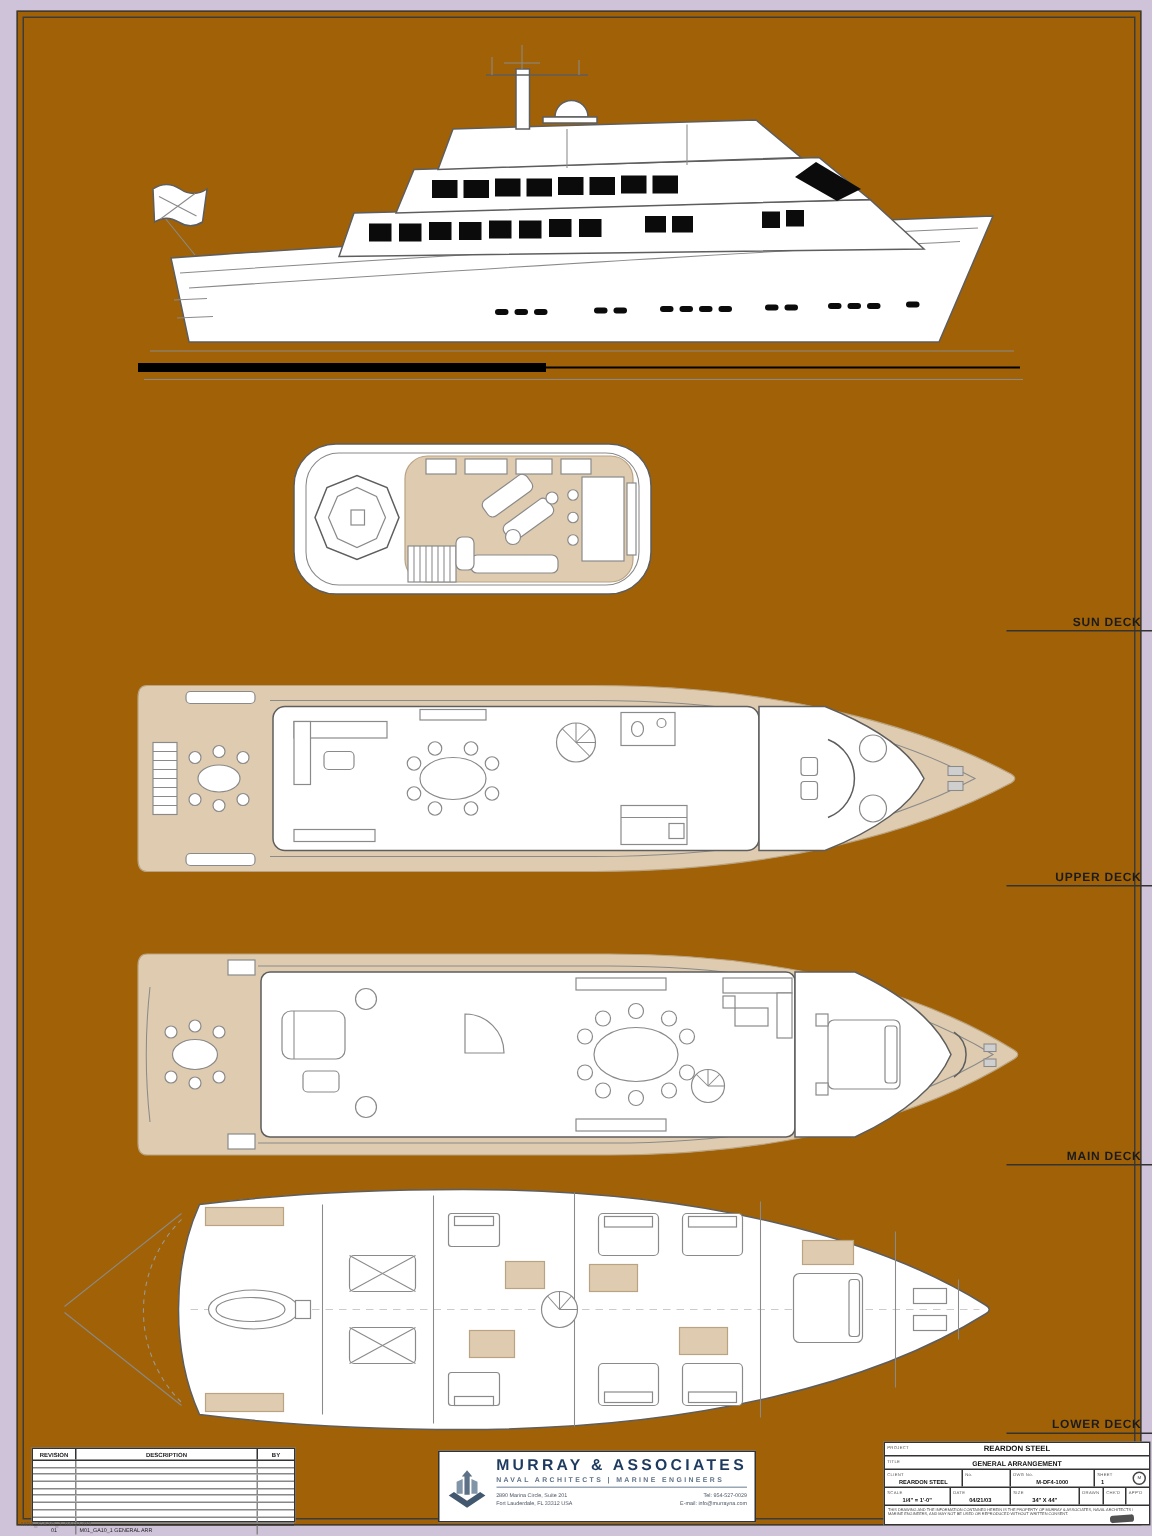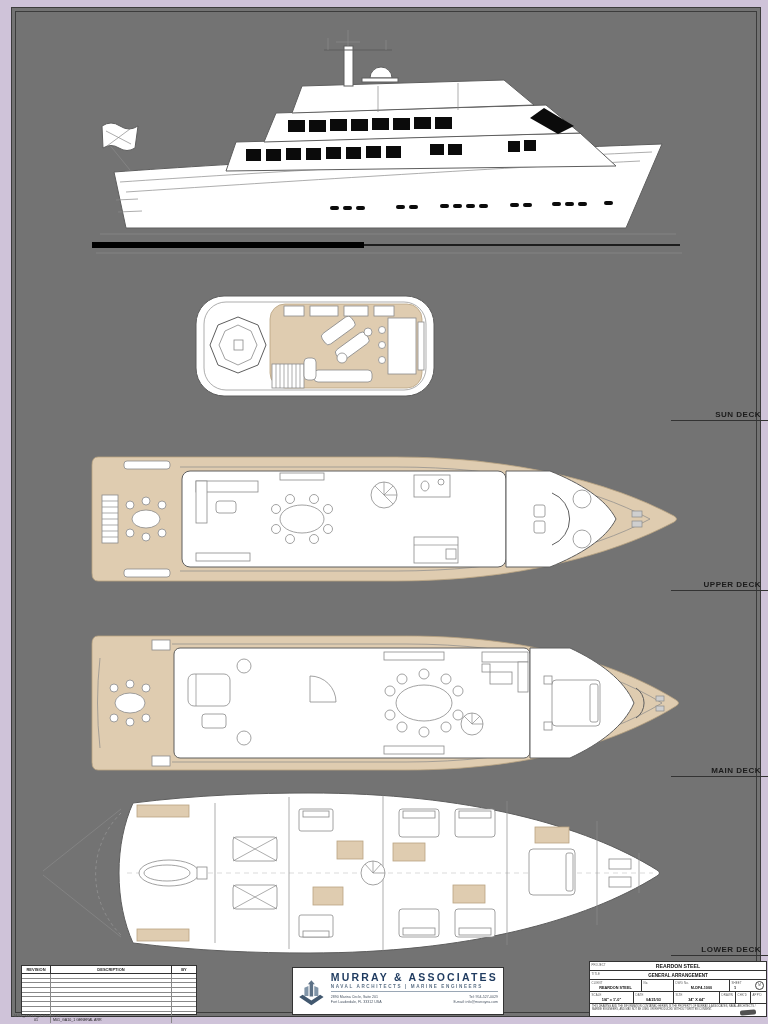--- a/index.html
+++ b/index.html
@@ -1,18 +1,18 @@
 <!DOCTYPE html>
 <html><head>
 <meta charset="utf-8">
 <style>
   html,body{margin:0;padding:0;}
   body{width:768px;height:1024px;background:#cfc3d9;font-family:"Liberation Sans",sans-serif;position:relative;overflow:hidden;}
   .abs{position:absolute;}
-  .sheet{position:absolute;left:11px;top:7px;width:750px;height:1010px;background:#737373;border:1.5px solid #3c3c3c;box-sizing:border-box;}
+  .sheet{position:absolute;left:11px;top:7px;width:750px;height:1010px;background:#a16207;border:1.5px solid #3c3c3c;box-sizing:border-box;}
   .frame-inner{position:absolute;left:3px;top:3px;right:3px;bottom:3px;border:1px solid #3c3c3c;}
   svg{display:block;}
   .deck-label{position:absolute;left:655px;width:100px;text-align:right;padding-right:10px;font-size:8px;font-weight:700;letter-spacing:.5px;color:#1b1b1b;border-bottom:1px solid #333;padding-bottom:1px;white-space:nowrap;box-sizing:border-box;}
   
   .rev-table{position:absolute;left:5px;top:953px;width:176px;height:50px;border:1px solid #333;box-sizing:border-box;background:#fff;}
   .rev-head{display:flex;height:7px;border-bottom:.8px solid #333;font-size:4px;font-weight:700;color:#222;line-height:7px;}
   .rev-col-rev{width:28px;border-right:.8px solid #333;text-align:center;}
   .rev-col-desc{flex:1;border-right:.8px solid #333;text-align:center;}
   .rev-col-by{width:24px;text-align:center;}
   .rev-row{display:flex;height:3.7px;border-bottom:.5px solid #888;}

